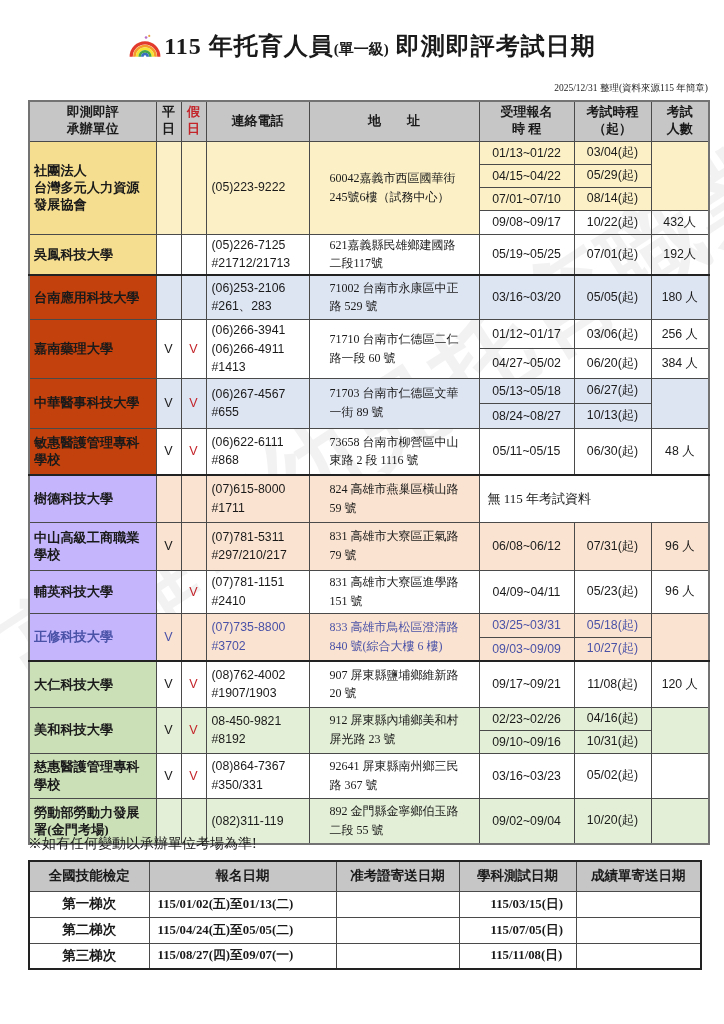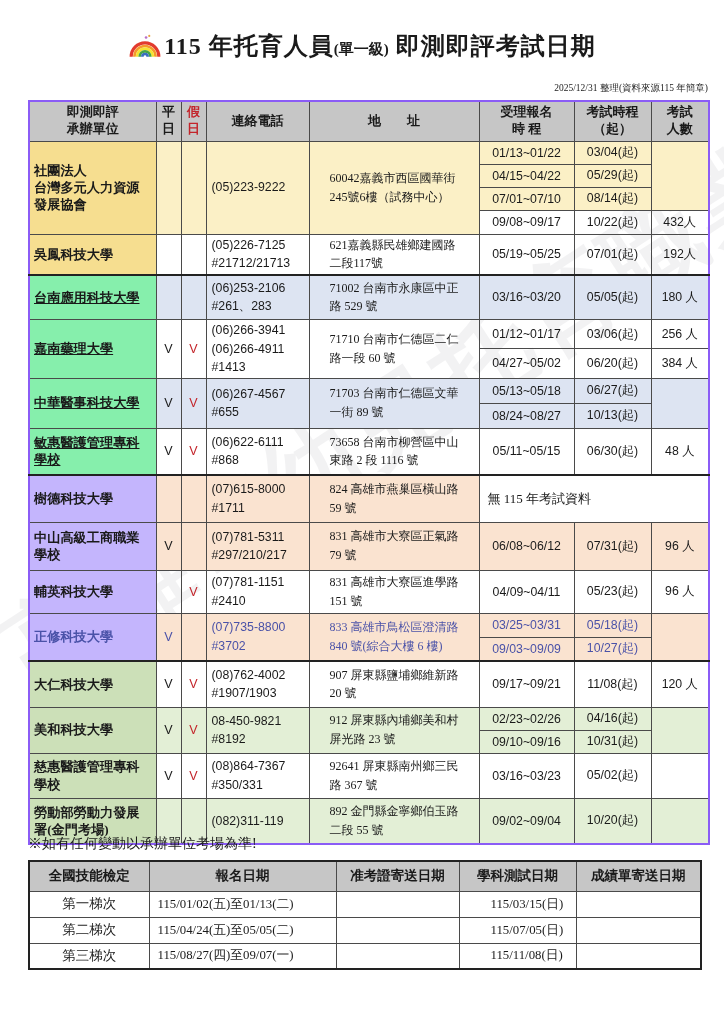--- a/index.html
+++ b/index.html
@@ -11,47 +11,47 @@
     color:#1a1a1a;
   }
   
   .title-row{position:absolute;top:30px;left:0;width:100%;text-align:center;white-space:nowrap;}
   .title-row .t-main{font-size:24px;font-weight:700;letter-spacing:1px;}
   .title-row .t-sub{font-size:15px;font-weight:700;text-align:right;}
   .rainbow{vertical-align:-4px;margin-right:2px;}
   .prep-note{position:absolute;top:82px;right:16px;font-size:9.5px;color:#222;}
   
   table{border-collapse:collapse;table-layout:fixed;}
-  .main-table{position:absolute;top:100px;left:28px;width:680px;border:2px solid #8b5cf6;}
+  .main-table{position:absolute;top:100px;left:28px;width:680px;border:2px solid #737373;}
   .main-table th,.main-table td{border:1px solid #4a4a4a;overflow:hidden;}
   .main-table th{
     background:#c6c6c6;font-size:13px;font-weight:600;
     white-space:pre-line;line-height:1.3;text-align:center;padding:2px 0;
   }
   tr.gs > td{border-top:2px solid #222;}
   .c-name{text-align:left;padding:1px 4px;font-weight:600;font-size:13.2px;white-space:pre-line;line-height:1.3;}
   .c-chk{text-align:center;font-size:12.5px;font-family:"Liberation Sans","DejaVu Sans",sans-serif;}
   .c-phone{text-align:left;padding:1px 5px;white-space:pre-line;line-height:1.5;
            font-family:"Liberation Sans","DejaVu Sans",sans-serif;font-size:12.3px;}
   .c-addr{text-align:left;padding:1px 20px;font-size:12px;line-height:1.55;}
   .c-date,.c-exam,.c-cnt{text-align:center;font-family:"Liberation Sans","DejaVu Sans",sans-serif;font-size:12.3px;}
   .c-note{text-align:left;padding:1px 8px;font-size:13px;}
   
-  .nm-y{background:#f6de90;} .nm-b{background:#86efac;text-decoration:underline;}
+  .nm-y{background:#f6de90;} .nm-b{background:#c2410c;}
   .nm-p{background:#c4b5fd;} .nm-g{background:#cce0b8;}
   
   .ti-y{background:#fbf0c6;} .ti-b{background:#dde4f2;}
   .ti-p{background:#fae3d0;} .ti-g{background:#e3efd6;}
   .rv{color:#c3242a;}          
   .bt{color:#4a52a8;}          
   
   .footnote{position:absolute;top:835px;left:28px;font-size:14px;font-weight:400;}
   
   .sched-table{position:absolute;top:860px;left:28px;width:672px;border:2px solid #222;}
-  .sched-table th,.sched-table td{border:1px solid #4a4a4a;}
+  .sched-table th,.sched-table td{border:1px solid #4a4a4a;font-weight:bold;}
   .sched-table th{background:#c6c6c6;font-size:13.5px;font-weight:700;text-align:center;}
   .s-batch{text-align:center;font-size:13.5px;}
   .s-reg{text-align:left;padding-left:8px;font-size:12.8px;}
   .s-test{text-align:left;padding-left:31px;font-size:12.8px;}
   .s-empty{}
   
   .footer{position:absolute;top:982px;left:0;width:100%;text-align:center;font-size:12.8px;white-space:nowrap;}
   .footer .rainbow{vertical-align:-3px;}
   
   .wm{

